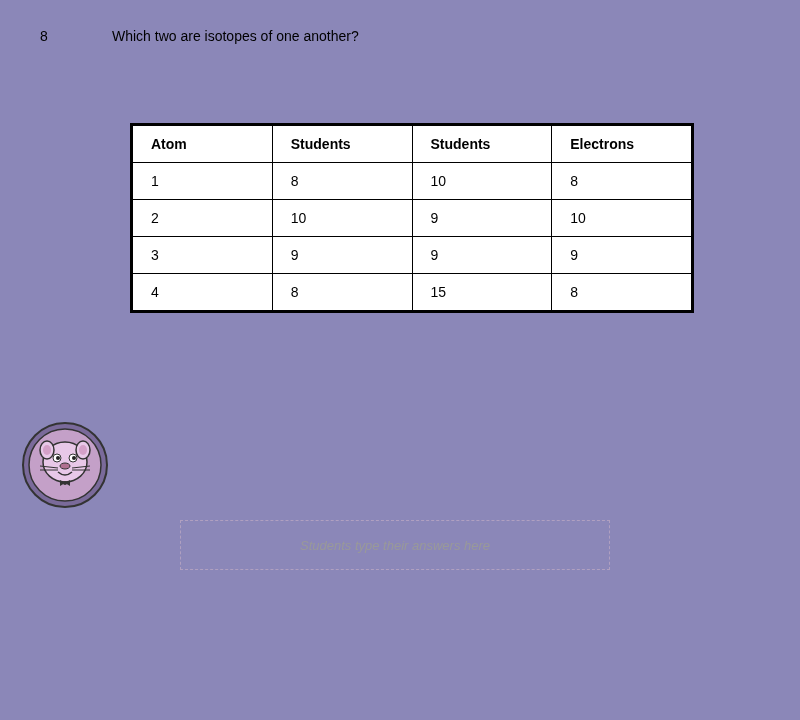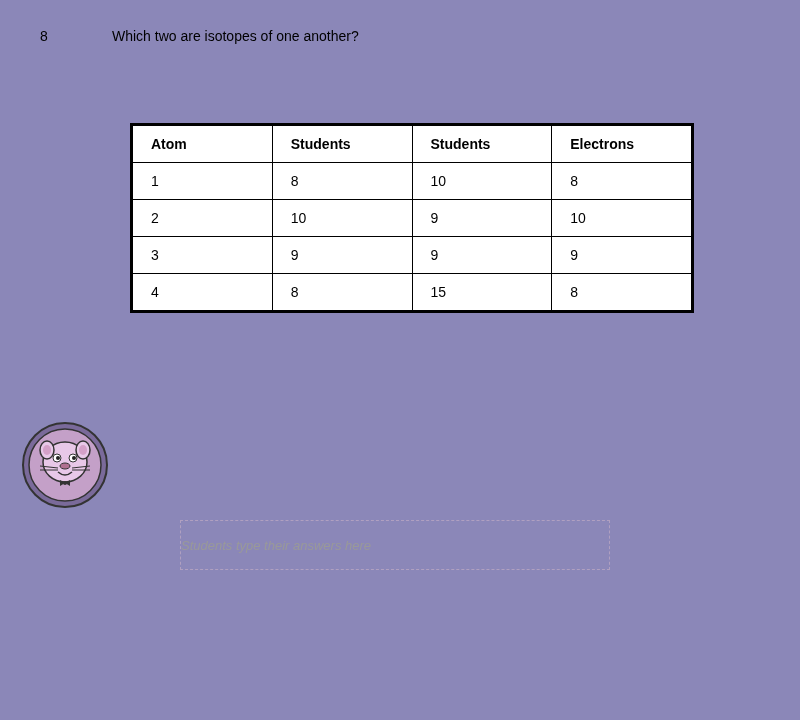--- a/index.html
+++ b/index.html
@@ -83,20 +83,21 @@
       align-items: center;
       justify-content: center;
     }
 
     .answer-box input {
       width: 100%;
       height: 100%;
       border: none;
       background: transparent;
       outline: none;
+      text-align: center;
       font-size: 13px;
       color: #888;
       font-style: italic;
       cursor: text;
     }
 
     .answer-box input::placeholder {
       color: #999;
       font-style: italic;
     }

